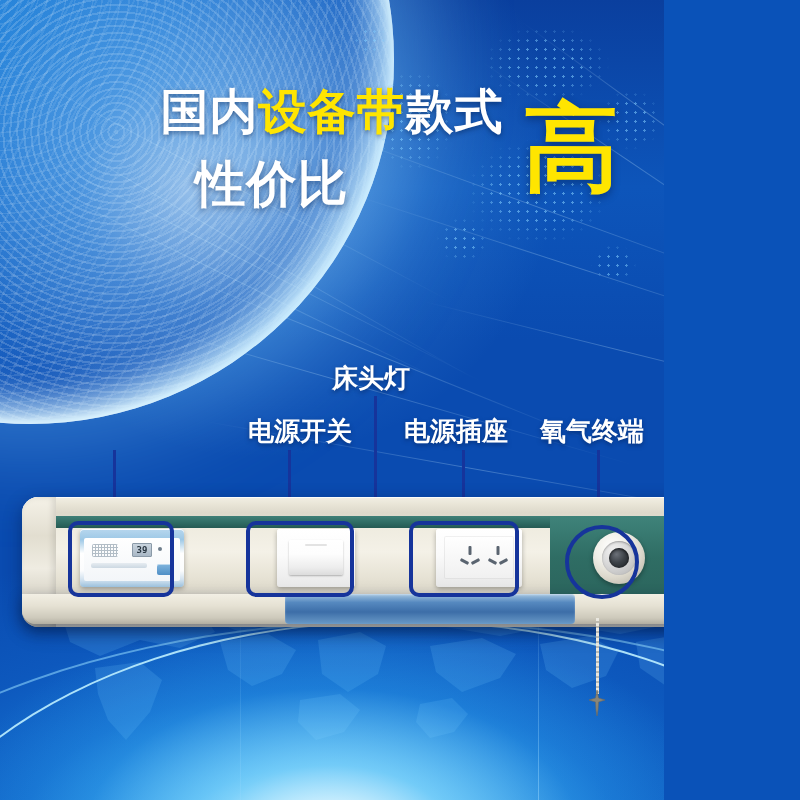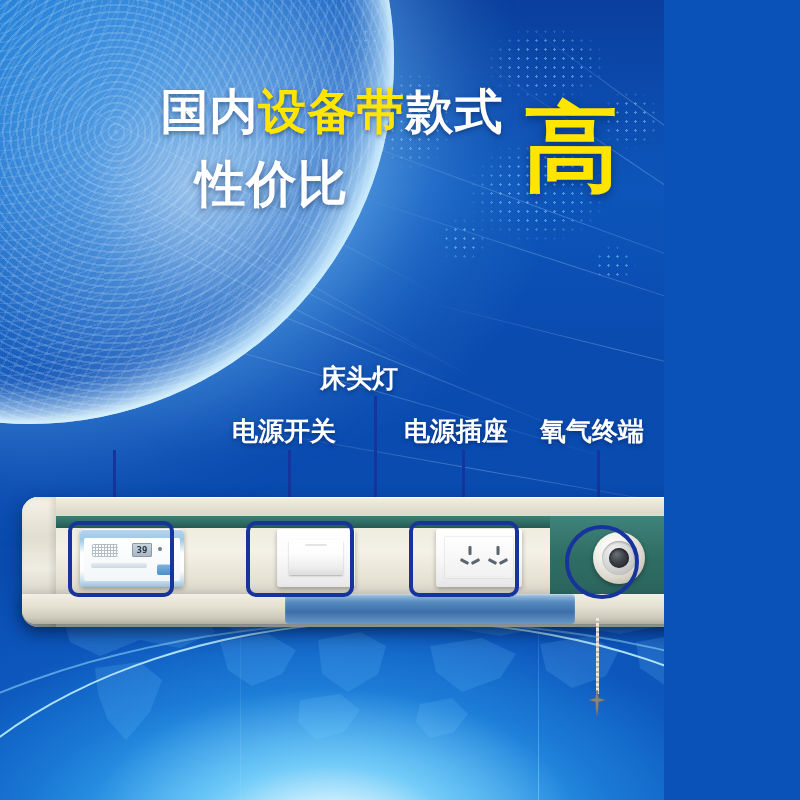--- a/index.html
+++ b/index.html
@@ -416,22 +416,22 @@
   <div id="pointers" style="position: absolute; left: 0px; top: 0px; width: 800px; height: 800px; z-index: 7;">
       <div class="ptr" style="left: 113px; top: 450px; height: 80px; background: rgb(22, 52, 155);"></div>
       <div class="ptr" style="left: 288px; top: 450px; height: 80px; background: rgb(22, 52, 155);"></div>
       <div class="ptr" style="left: 374px; top: 396px; height: 212px; background: rgb(22, 52, 155);"></div>
       <div class="ptr" style="left: 462px; top: 450px; height: 80px; background: rgb(22, 52, 155);"></div>
       <div class="ptr" style="left: 597px; top: 450px; height: 80px; background: rgb(22, 52, 155);"></div>
       <div class="ptr" style="left: 723px; top: 450px; height: 80px; background: rgb(22, 52, 155);"></div>
     </div>
 
   <div id="callouts" style="position: absolute; left: 0px; top: 0px; width: 800px; height: 800px; z-index: 8;">
-      <div class="cl" style="left: 232px; top: 415px; position: absolute;">电源开关</div>
-      <div class="cl" style="left: 320px; top: 362px; position: absolute;">床头灯</div>
+      <div class="cl" style="left: 248px; top: 415px; position: absolute;">电源开关</div>
+      <div class="cl" style="left: 332px; top: 362px; position: absolute;">床头灯</div>
       <div class="cl" style="left: 404px; top: 415px; position: absolute;">电源插座</div>
       <div class="cl" style="left: 540px; top: 415px; position: absolute;">氧气终端</div>
     </div>
 
   <div class="panel">
     <div class="panel-body">
       <div class="panel-face-light"></div>
       <div class="stripe stripe-top"></div>
       <div class="stripe stripe-bot"></div>
       <div class="teal-block"></div>

